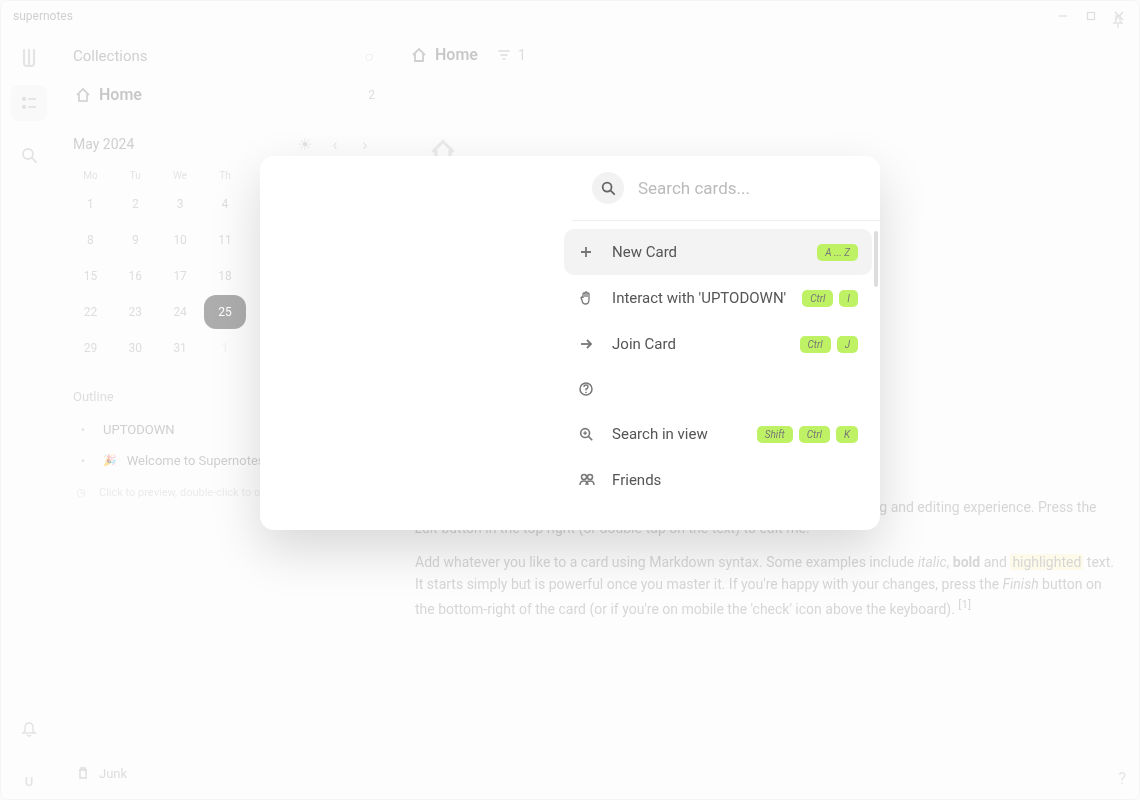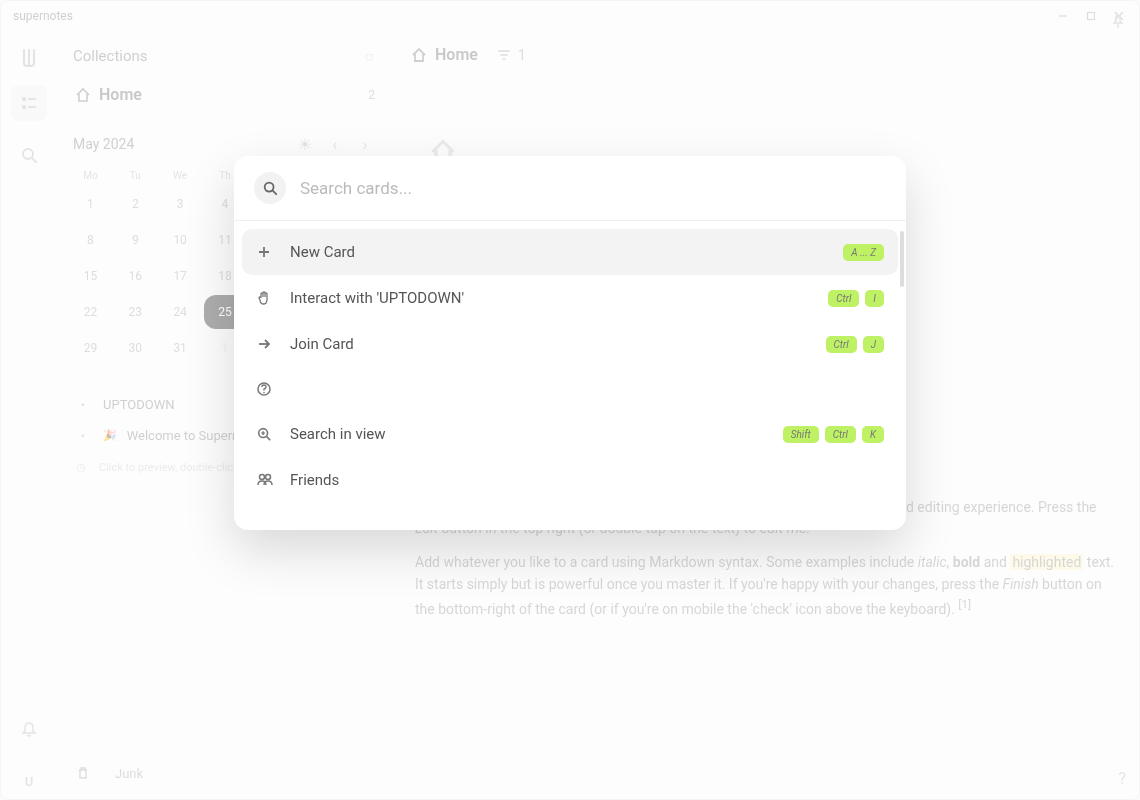--- a/index.html
+++ b/index.html
@@ -30,40 +30,40 @@
 .cal-nav-btn { width: 24px; height: 24px; display: flex; align-items: center; justify-content: center; color: #bbb; }
 .cal-grid { display: grid; grid-template-columns: repeat(7, 1fr); gap: 2px; }
 .cal-dow { font-size: 10px; text-align: center; color: #bbb; padding: 4px 0; }
 .cal-day { font-size: 12px; text-align: center; padding: 10px 0; color: #aaa; border-radius: 12px; }
 .cal-day.today { background: #333; color: #fff; }
 .cal-day.other { color: #ddd; }
 .outline { margin-top: 24px; }
 .outline-title { font-size: 13px; color: #aaa; margin-bottom: 10px; padding: 0 4px; }
 .outline-item { display: flex; align-items: center; gap: 10px; padding: 8px 4px; font-size: 13px; color: #888; }
 .outline-bullet { width: 20px; text-align: center; color: #bbb; }
-.junk { margin-top: auto; display: flex; align-items: center; gap: 24px; padding: 10px 6px; color: #aaa; font-size: 13px; }
+.junk { margin-top: auto; display: flex; align-items: center; gap: 8px; padding: 10px 6px; color: #aaa; font-size: 13px; }
 
 .content { flex: 1; display: flex; flex-direction: column; padding: 0 18px; min-width: 0; }
 .content-topbar { display: flex; align-items: center; gap: 18px; padding: 14px 0; color: #888; }
 .crumb { display: flex; align-items: center; gap: 8px; }
 .crumb .cl { font-weight: 600; font-size: 16px; color: #777; }
 .filter-pill { display: flex; align-items: center; gap: 6px; color: #aaa; font-size: 14px; }
 .content-body { flex: 1; overflow: hidden; position: relative; color: #888; }
 .big-home-icon { margin-top: 60px; margin-left: 18px; font-size: 28px; color: #ccc; }
 .card-body { margin-top: 270px; padding: 0 4px; }
 .card-body h3 { font-size: 16px; color: #666; margin-bottom: 8px; }
 .card-body p { font-size: 14px; line-height: 1.55; color: #999; margin-bottom: 12px; }
 .card-body em { font-style: italic; }
 .card-body strong { font-weight: 700; }
 .card-body .hl { background: #fbf3c9; padding: 0 2px; }
 .pin-btn { position: absolute; top: 14px; right: 14px; color: #bbb; }
 .help-btn { position: absolute; bottom: 12px; right: 14px; color: #bbb; font-size: 16px; }
 
 .overlay { position: absolute; inset: 0; background: rgba(255,255,255,0.6); display: flex; justify-content: center; padding-top: 156px; }
-.command-palette { width: 672px; max-height: 374px; background: #fff; border-radius: 14px; box-shadow: 0 20px 50px rgba(0,0,0,0.15); display: flex; flex-direction: column; overflow: hidden; }
+.command-palette { width: 620px; max-height: 374px; background: #fff; border-radius: 14px; box-shadow: 0 20px 50px rgba(0,0,0,0.15); display: flex; flex-direction: column; overflow: hidden; align-items: flex-end; }
 .cp-search { display: flex; align-items: center; gap: 14px; padding: 16px 20px; border-bottom: 1px solid #eee; }
 .cp-search-icon { width: 32px; height: 32px; border-radius: 16px; background: #f2f2f2; display: flex; align-items: center; justify-content: center; color: #666; }
 .cp-input { flex: 1; border: none; outline: none; font-size: 17px; color: #555; background: transparent; }
 .cp-input::placeholder { color: #bbb; }
 .cp-list { flex: 1; overflow-y: auto; padding: 8px 8px 12px; position: relative; }
 .cp-item { display: flex; align-items: center; gap: 16px; padding: 14px 14px; border-radius: 10px; font-size: 15px; color: #555; }
 .cp-item.selected { background: #f3f3f3; }
 .cp-item-icon { width: 18px; text-align: center; color: #777; }
 .cp-item-label { flex: 1; }
 .cp-shortcuts { display: flex; gap: 6px; }
@@ -190,20 +190,21 @@
             <div class="cal-day">30</div>
             <div class="cal-day">31</div>
             <div class="cal-day other">1</div>
             <div class="cal-day other">2</div>
             <div class="cal-day other">3</div>
             <div class="cal-day other">4</div>
           </div>
       </div>
 
       <div class="outline">
+        <div class="outline-title">Outline</div>
         <div id="outline-items">
             <div class="outline-item">
               <span class="outline-bullet">•</span>
               <span>UPTODOWN</span>
             </div>
             <div class="outline-item">
               <span class="outline-bullet">•</span>
               <span style="font-size: 11px;">🎉</span>
               <span>Welcome to Supernotes</span>
             </div>

